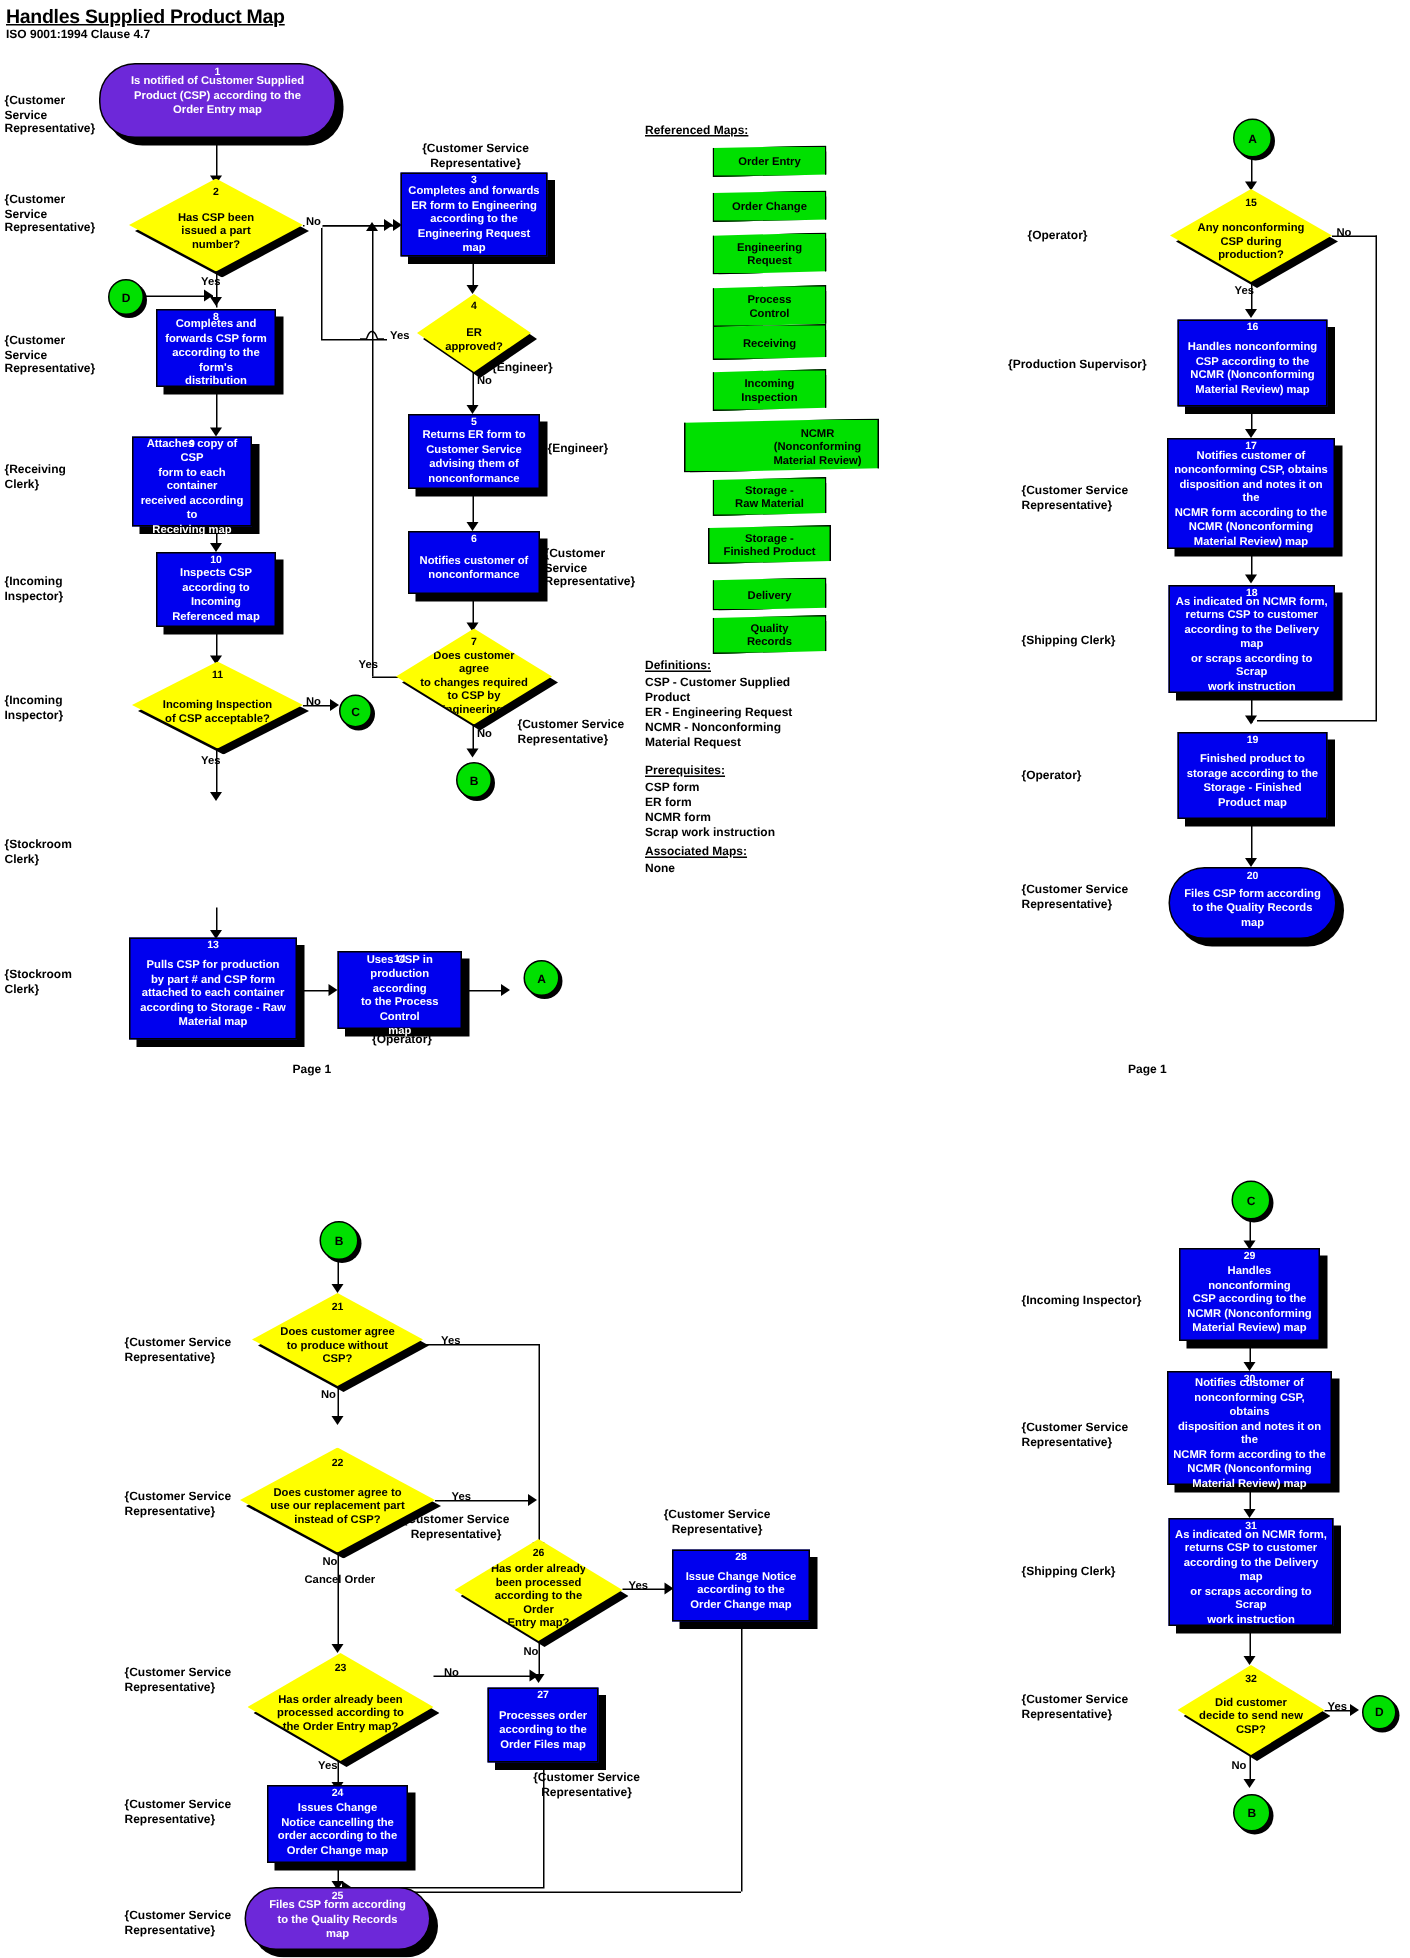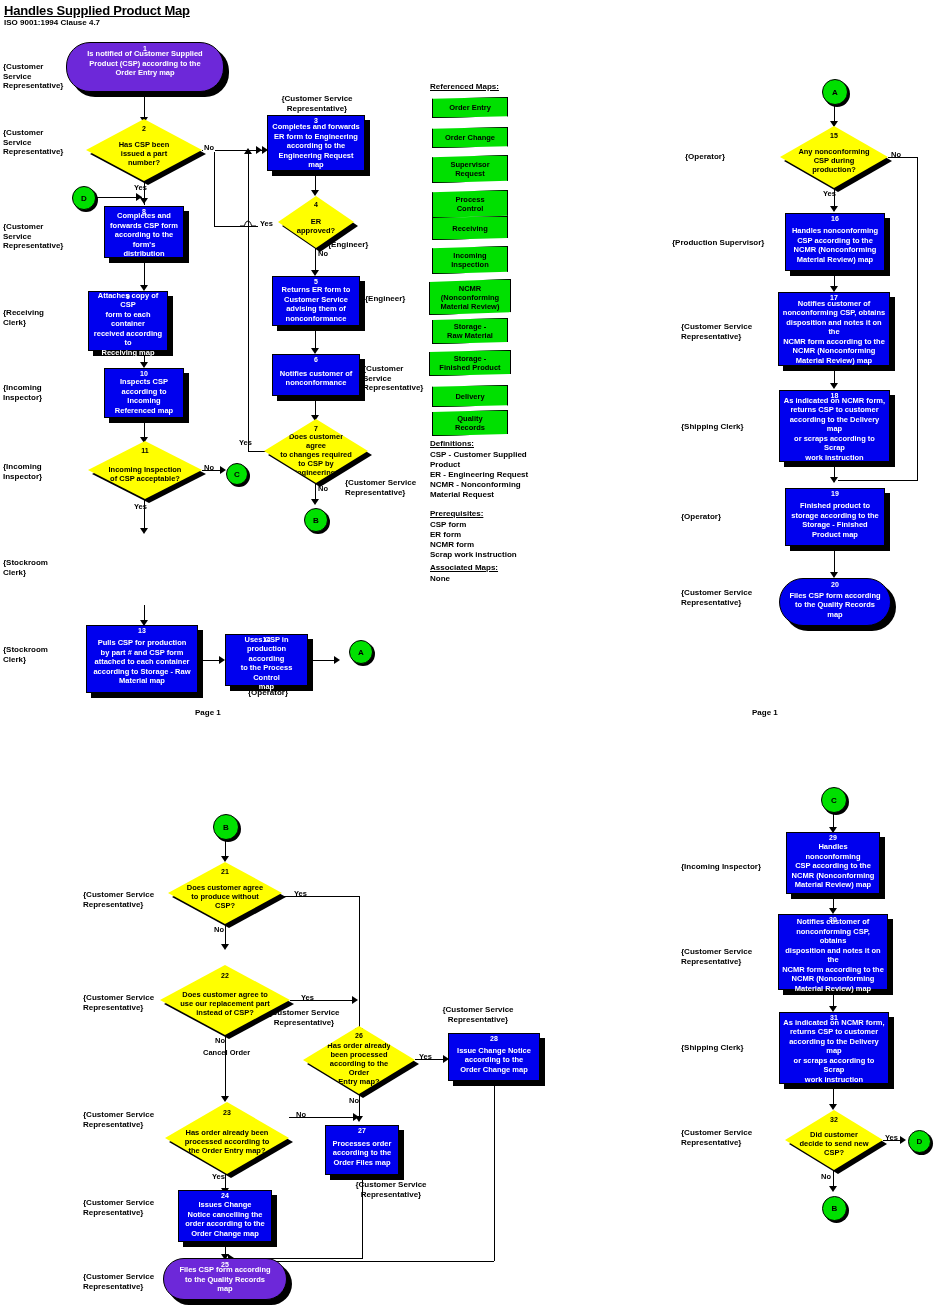--- a/index.html
+++ b/index.html
@@ -139,20 +139,21 @@
     border:1px solid #000;
     box-shadow:4px 4px 0 0 #000;
     display:flex;align-items:center;justify-content:center;
     text-align:center;
     font-size:7.5px;font-weight:bold;color:#000;
     line-height:9px;
     white-space:pre-line;
     -webkit-clip-path:polygon(0 8%,100% 0,100% 92%,0 100%);
     clip-path:polygon(0 8%,100% 0,100% 92%,0 100%);
     z-index:3;
+    margin-left:43px;
   }
   .ref-head{
     position:absolute;font-size:8px;font-weight:bold;
     text-decoration:underline;white-space:nowrap;
   }
   .side-head{
     position:absolute;font-size:8px;font-weight:bold;
     text-decoration:underline;white-space:nowrap;
   }
   .side-txt{
@@ -389,28 +390,28 @@
   <div class="edge-lbl nobg" style="left:238px;top:438px;">Yes</div>
 
   <div class="ln lnv" style="left:315px;top:483px;height:20px;"></div>
   <div class="edge-lbl nobg" style="left:317px;top:484px;">No</div>
   <div class="arr arr-d" style="left:311px;top:499px;"></div>
   <div class="conn" style="left:304px;top:508px;width:22px;height:22px;">B</div>
 
   <div class="ref-head" style="left:430px;top:82px;">Referenced Maps:</div>
   <div class="refmap" style="left:432px;top:97px;width:74px;height:19px;">Order Entry</div>
   <div class="refmap" style="left:432px;top:127px;width:74px;height:19px;">Order Change</div>
-  <div class="refmap" style="left:432px;top:155px;width:74px;height:26px;">Supervisor
+  <div class="refmap" style="left:432px;top:155px;width:74px;height:26px;">Engineering
 Request</div>
   <div class="refmap" style="left:432px;top:190px;width:74px;height:26px;">Process
 Control</div>
   <div class="refmap" style="left:432px;top:216px;width:74px;height:22px;">Receiving</div>
   <div class="refmap" style="left:432px;top:246px;width:74px;height:26px;">Incoming
 Inspection</div>
-  <div class="refmap" style="left:429px;top:279px;width:80px;height:34px;">NCMR
+  <div class="refmap" style="left:413px;top:279px;width:80px;height:34px;padding-left:48px;">NCMR
 (Nonconforming
 Material Review)</div>
   <div class="refmap" style="left:432px;top:318px;width:74px;height:24px;">Storage -
 Raw Material</div>
   <div class="refmap" style="left:429px;top:350px;width:80px;height:24px;">Storage -
 Finished Product</div>
   <div class="refmap" style="left:432px;top:385px;width:74px;height:20px;">Delivery</div>
   <div class="refmap" style="left:432px;top:410px;width:74px;height:24px;">Quality
 Records</div>
 

